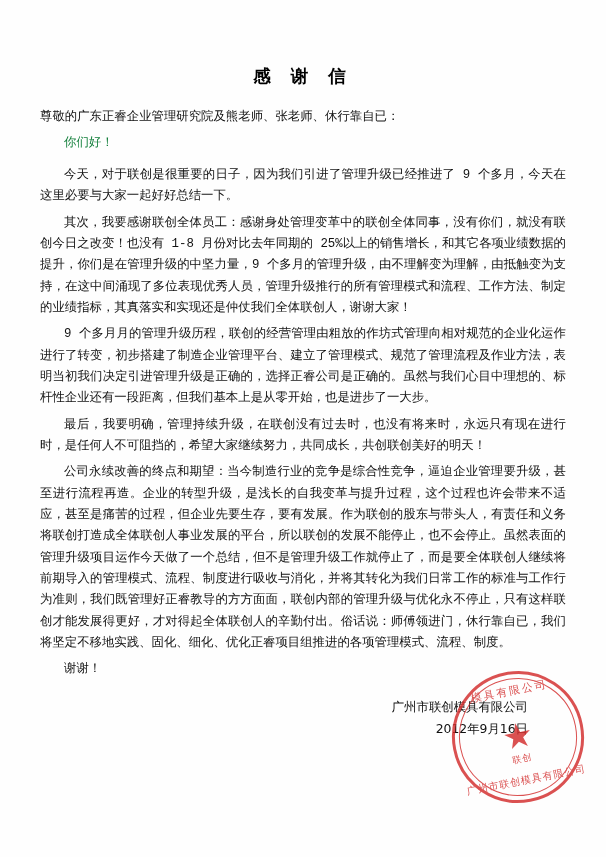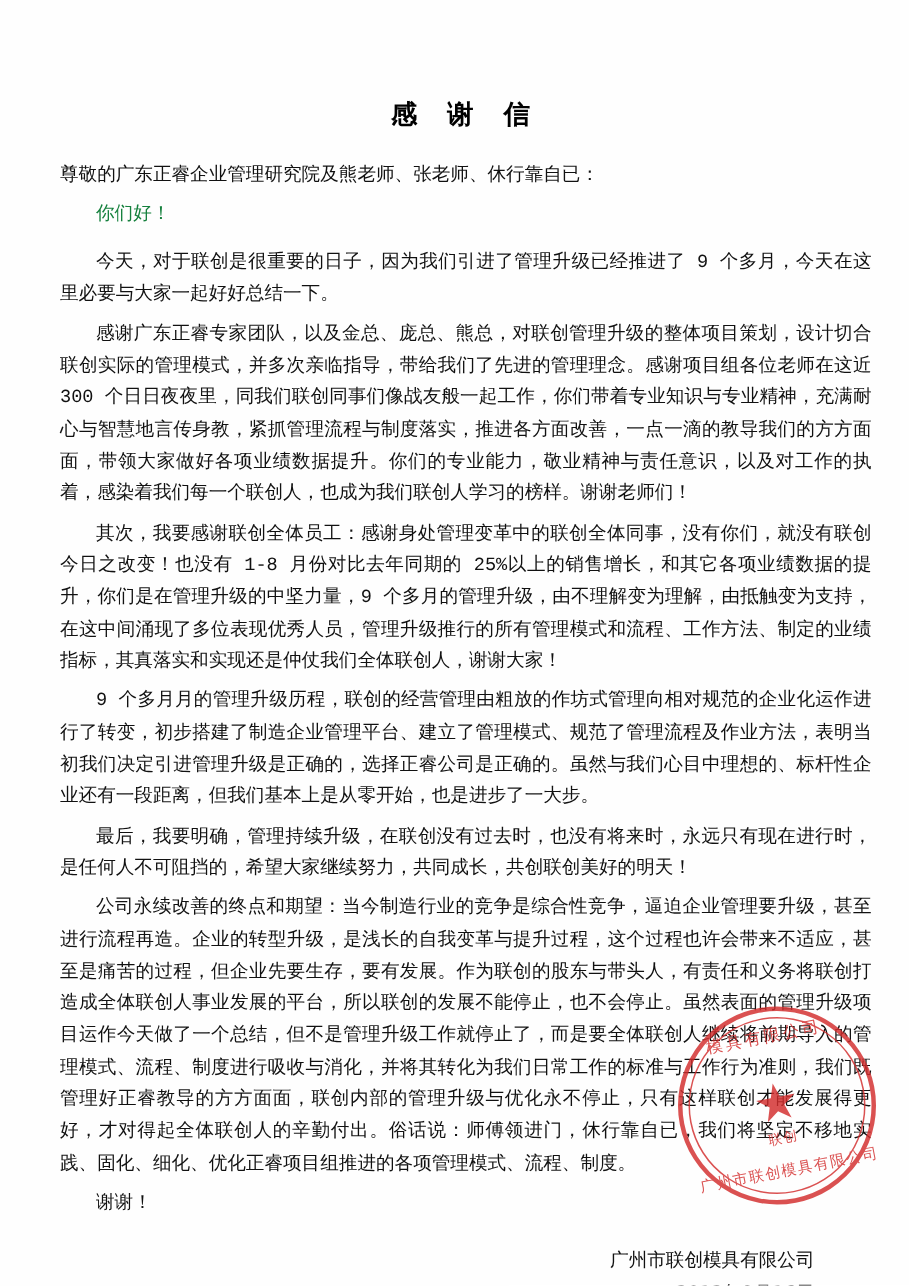--- a/index.html
+++ b/index.html
@@ -12,21 +12,21 @@
     height: 857px;
     font-family: "DejaVu Sans", "Liberation Sans", sans-serif;
     color: #1a1a1a;
     position: relative;
     overflow: hidden;
   }
   .page {
     width: 606px;
     height: 857px;
     box-sizing: border-box;
-    padding: 52px 25px 20px 40px;
+    padding: 52px 40px 20px 40px;
     position: relative;
     background: #fefefe;
   }
   .doc-title {
     text-align: center;
     font-size: 17.5px;
     font-weight: bold;
     letter-spacing: 7px;
     margin: 12px 0 18px 0;
     color: #000;
@@ -137,21 +137,20 @@
 
 <div class="page">
 
   <div class="doc-title">感 谢 信</div>
 
   <div class="salutation">尊敬的广东正睿企业管理研究院及熊老师、张老师、休行靠自已：</div>
 
   <div class="greeting">你们好！</div>
 
   <p class="body-para">今天，对于联创是很重要的日子，因为我们引进了管理升级已经推进了 9 个多月，今天在这里必要与大家一起好好总结一下。</p>
-  <p class="body-para">感谢广东正睿专家团队，以及金总、庞总、熊总，对联创管理升级的整体项目策划，设计切合联创实际的管理模式，并多次亲临指导，带给我们了先进的管理理念。感谢项目组各位老师在这近 300 个日日夜夜里，同我们联创同事们像战友般一起工作，你们带着专业知识与专业精神，充满耐心与智慧地言传身教，紧抓管理流程与制度落实，推进各方面改善，一点一滴的教导我们的方方面面，带领大家做好各项业绩数据提升。你们的专业能力，敬业精神与责任意识，以及对工作的执着，感染着我们每一个联创人，也成为我们联创人学习的榜样。谢谢老师们！</p>
   <p class="body-para">其次，我要感谢联创全体员工：感谢身处管理变革中的联创全体同事，没有你们，就没有联创今日之改变！也没有 1-8 月份对比去年同期的 25%以上的销售增长，和其它各项业绩数据的提升，你们是在管理升级的中坚力量，9 个多月的管理升级，由不理解变为理解，由抵触变为支持，在这中间涌现了多位表现优秀人员，管理升级推行的所有管理模式和流程、工作方法、制定的业绩指标，其真落实和实现还是仲仗我们全体联创人，谢谢大家！</p>
   <p class="body-para">9 个多月月的管理升级历程，联创的经营管理由粗放的作坊式管理向相对规范的企业化运作进行了转变，初步搭建了制造企业管理平台、建立了管理模式、规范了管理流程及作业方法，表明当初我们决定引进管理升级是正确的，选择正睿公司是正确的。虽然与我们心目中理想的、标杆性企业还有一段距离，但我们基本上是从零开始，也是进步了一大步。</p>
   <p class="body-para">最后，我要明确，管理持续升级，在联创没有过去时，也没有将来时，永远只有现在进行时，是任何人不可阻挡的，希望大家继续努力，共同成长，共创联创美好的明天！</p>
   <p class="body-para">公司永续改善的终点和期望：当今制造行业的竞争是综合性竞争，逼迫企业管理要升级，甚至进行流程再造。企业的转型升级，是浅长的自我变革与提升过程，这个过程也许会带来不适应，甚至是痛苦的过程，但企业先要生存，要有发展。作为联创的股东与带头人，有责任和义务将联创打造成全体联创人事业发展的平台，所以联创的发展不能停止，也不会停止。虽然表面的管理升级项目运作今天做了一个总结，但不是管理升级工作就停止了，而是要全体联创人继续将前期导入的管理模式、流程、制度进行吸收与消化，并将其转化为我们日常工作的标准与工作行为准则，我们既管理好正睿教导的方方面面，联创内部的管理升级与优化永不停止，只有这样联创才能发展得更好，才对得起全体联创人的辛勤付出。俗话说：师傅领进门，休行靠自已，我们将坚定不移地实践、固化、细化、优化正睿项目组推进的各项管理模式、流程、制度。</p>
   <p class="body-para">谢谢！</p>
 
   <div class="sign-block">
     <div class="sign-company">广州市联创模具有限公司</div>
     <div class="sign-date">2012年9月16日</div>
   </div>

